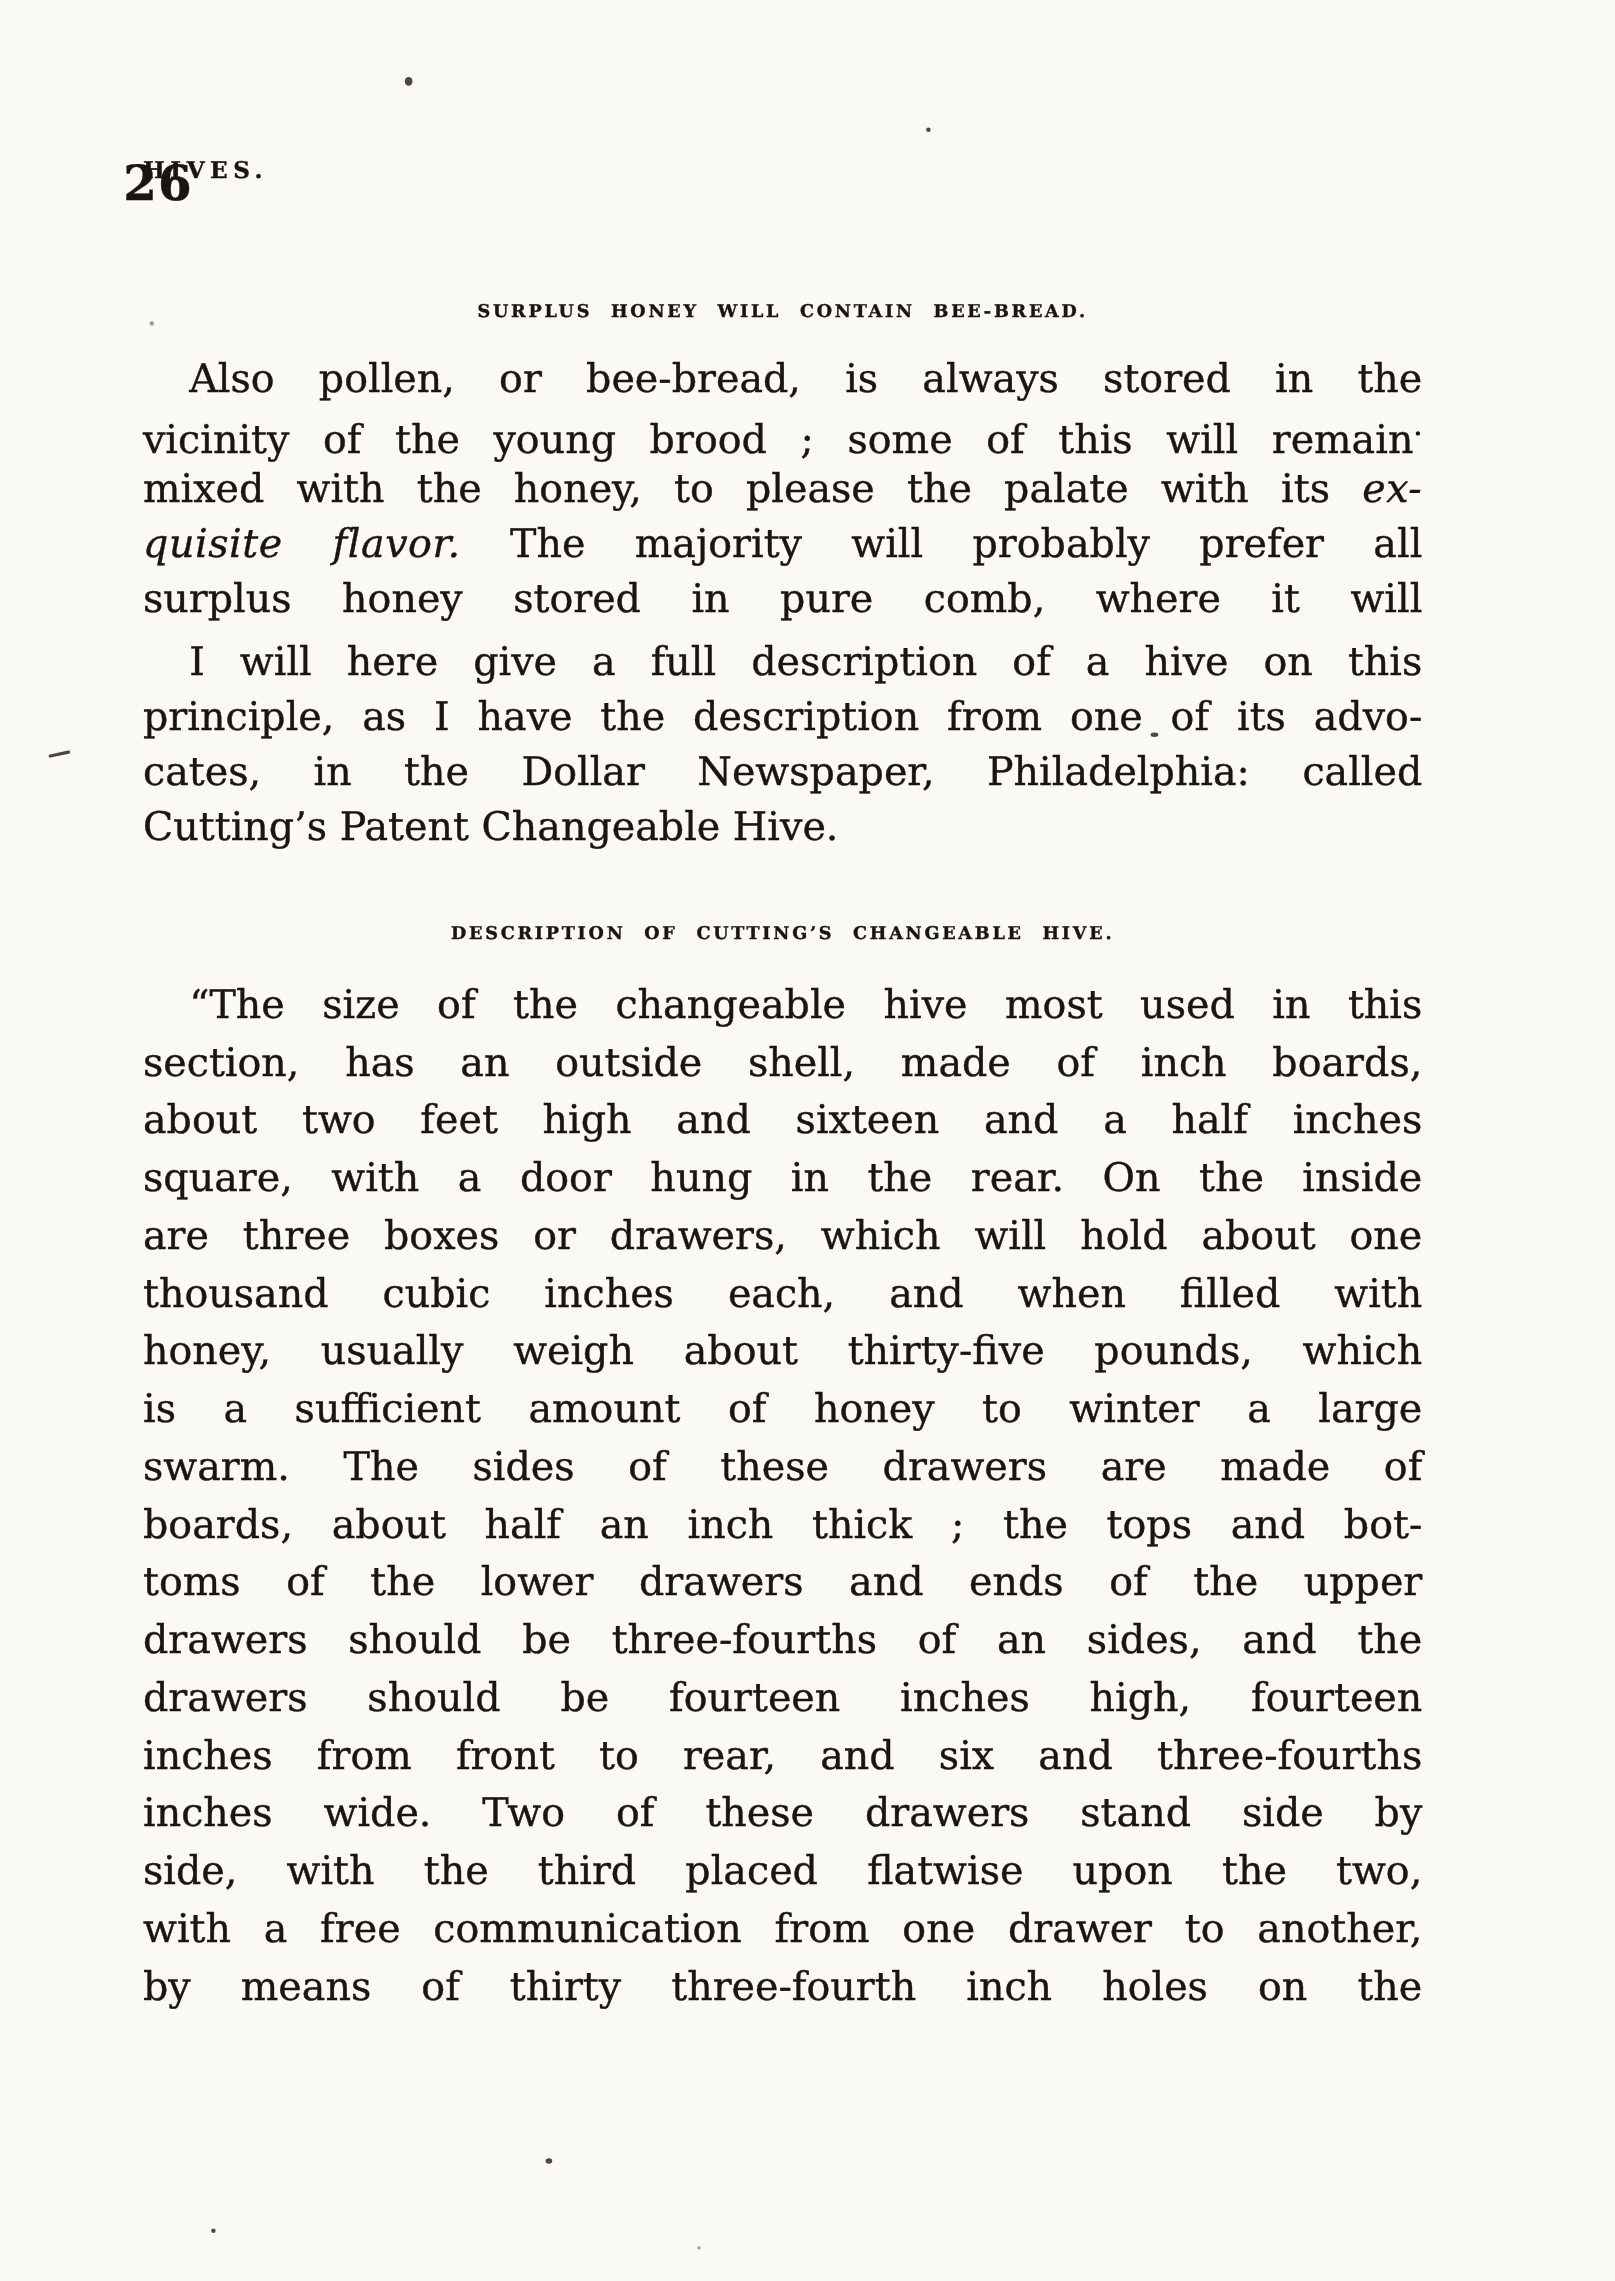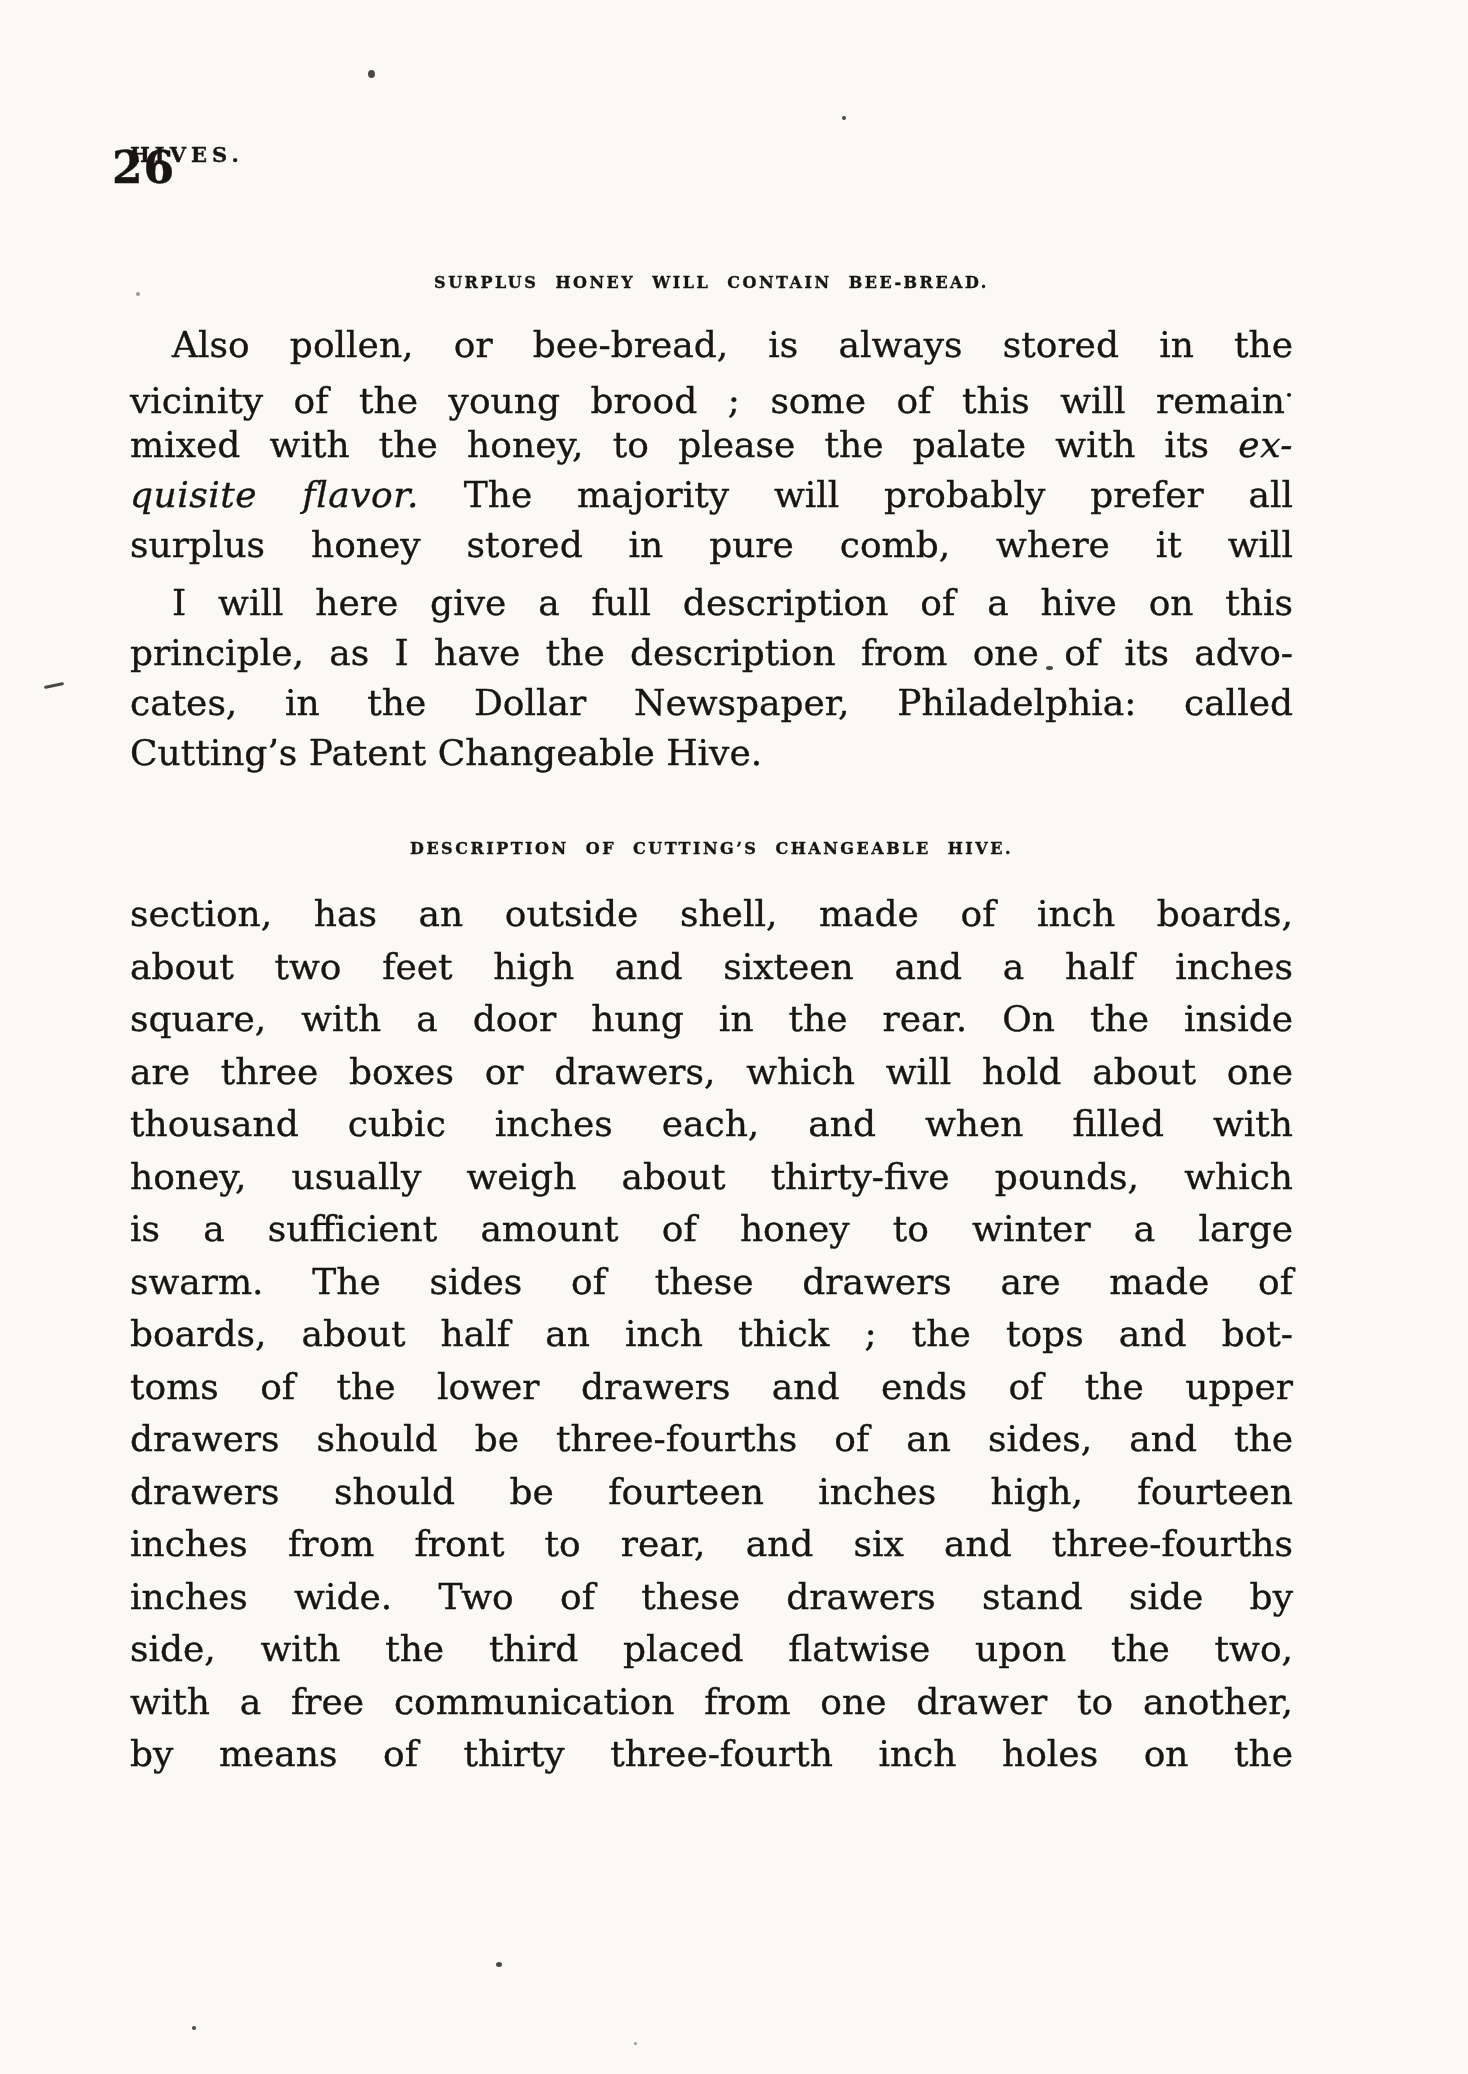--- a/index.html
+++ b/index.html
@@ -97,20 +97,21 @@
     <div class="para para-2 lh50">
         <div class="line indent">I will here give a full description of a hive on this</div>
         <div class="line">principle, as I have the description from one of its advo-</div>
         <div class="line">cates, in the Dollar Newspaper, Philadelphia: called</div>
         <div class="line last">Cutting’s Patent Changeable Hive.</div>
       </div>
 
     <h2 class="sec-heading h-sec2">DESCRIPTION OF CUTTING’S CHANGEABLE HIVE.</h2>
 
     <div class="para para-3 lh52">
+        <div class="line indent">“The size of the changeable hive most used in this</div>
         <div class="line">section, has an outside shell, made of inch boards,</div>
         <div class="line">about two feet high and sixteen and a half inches</div>
         <div class="line">square, with a door hung in the rear. On the inside</div>
         <div class="line">are three boxes or drawers, which will hold about one</div>
         <div class="line">thousand cubic inches each, and when filled with</div>
         <div class="line">honey, usually weigh about thirty-five pounds, which</div>
         <div class="line">is a sufficient amount of honey to winter a large</div>
         <div class="line">swarm. The sides of these drawers are made of</div>
         <div class="line">boards, about half an inch thick ; the tops and bot-</div>
         <div class="line">toms of the lower drawers and ends of the upper</div>

